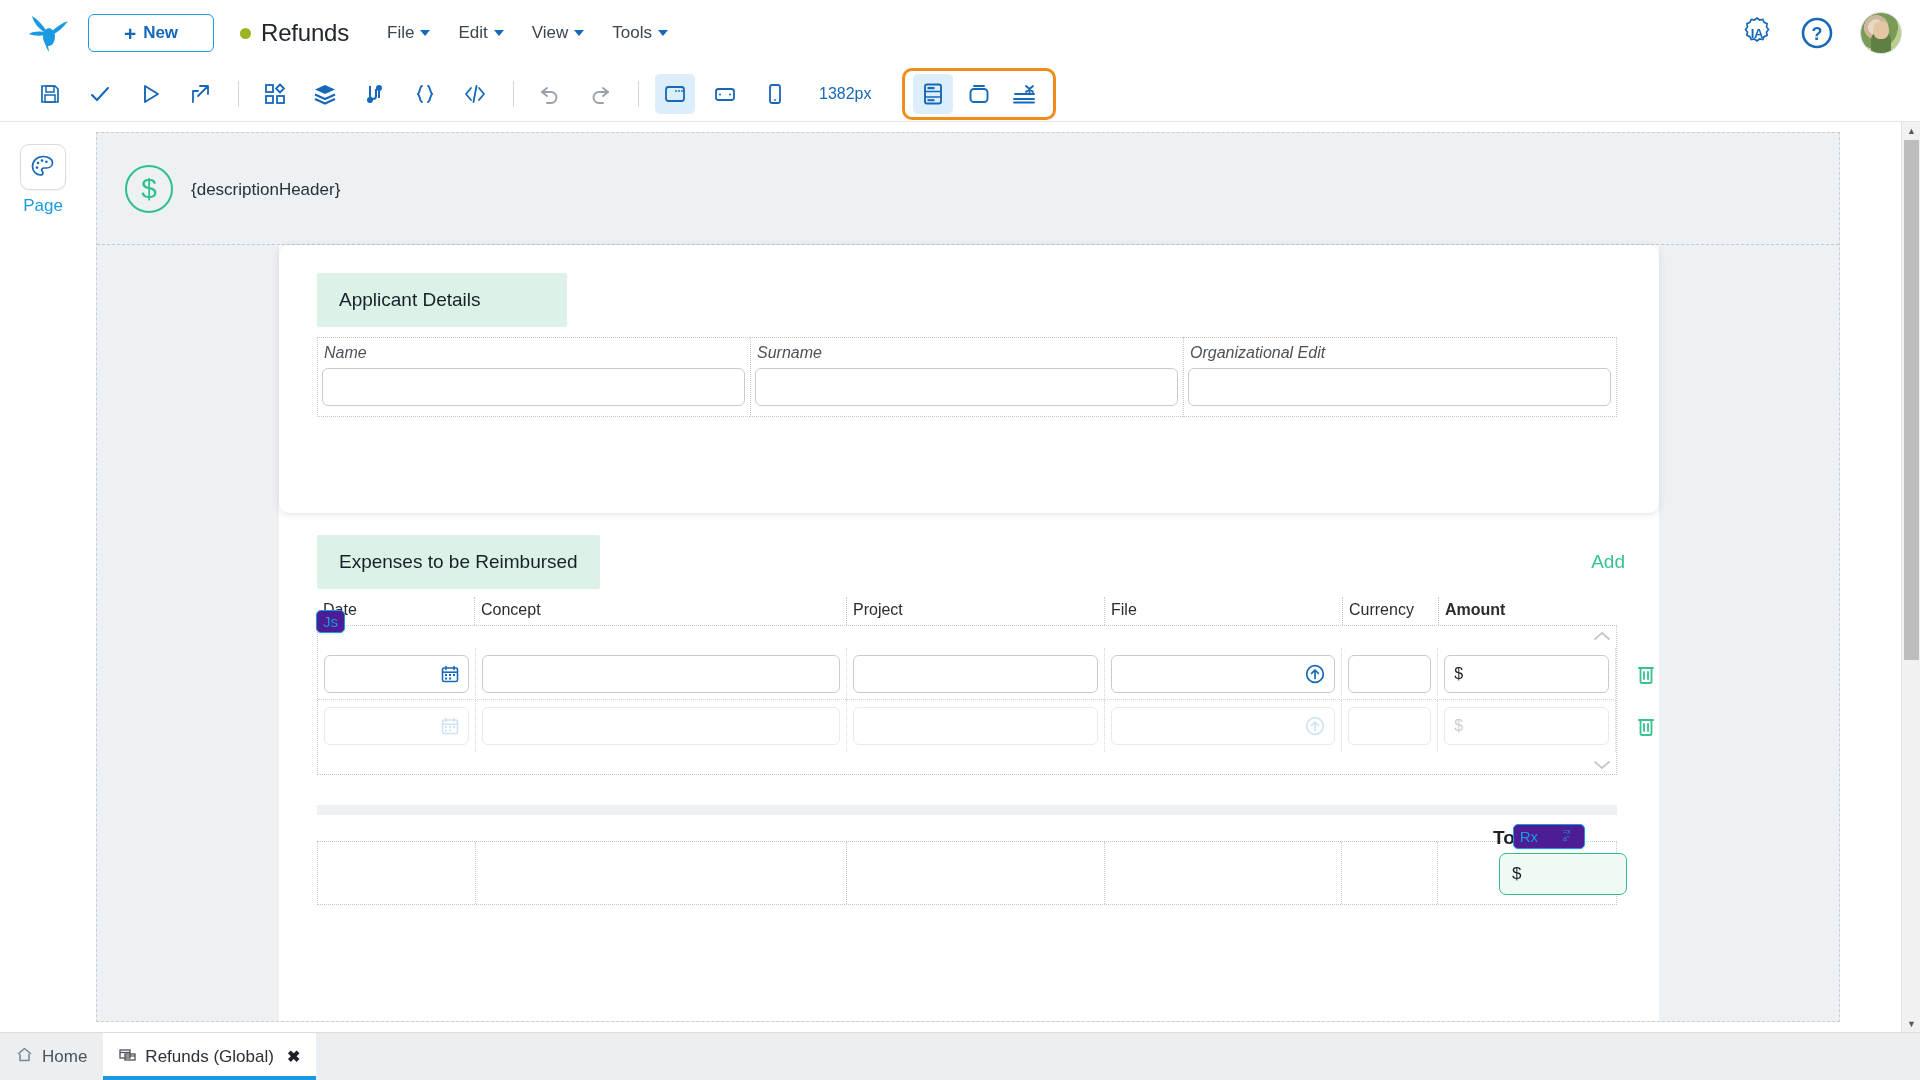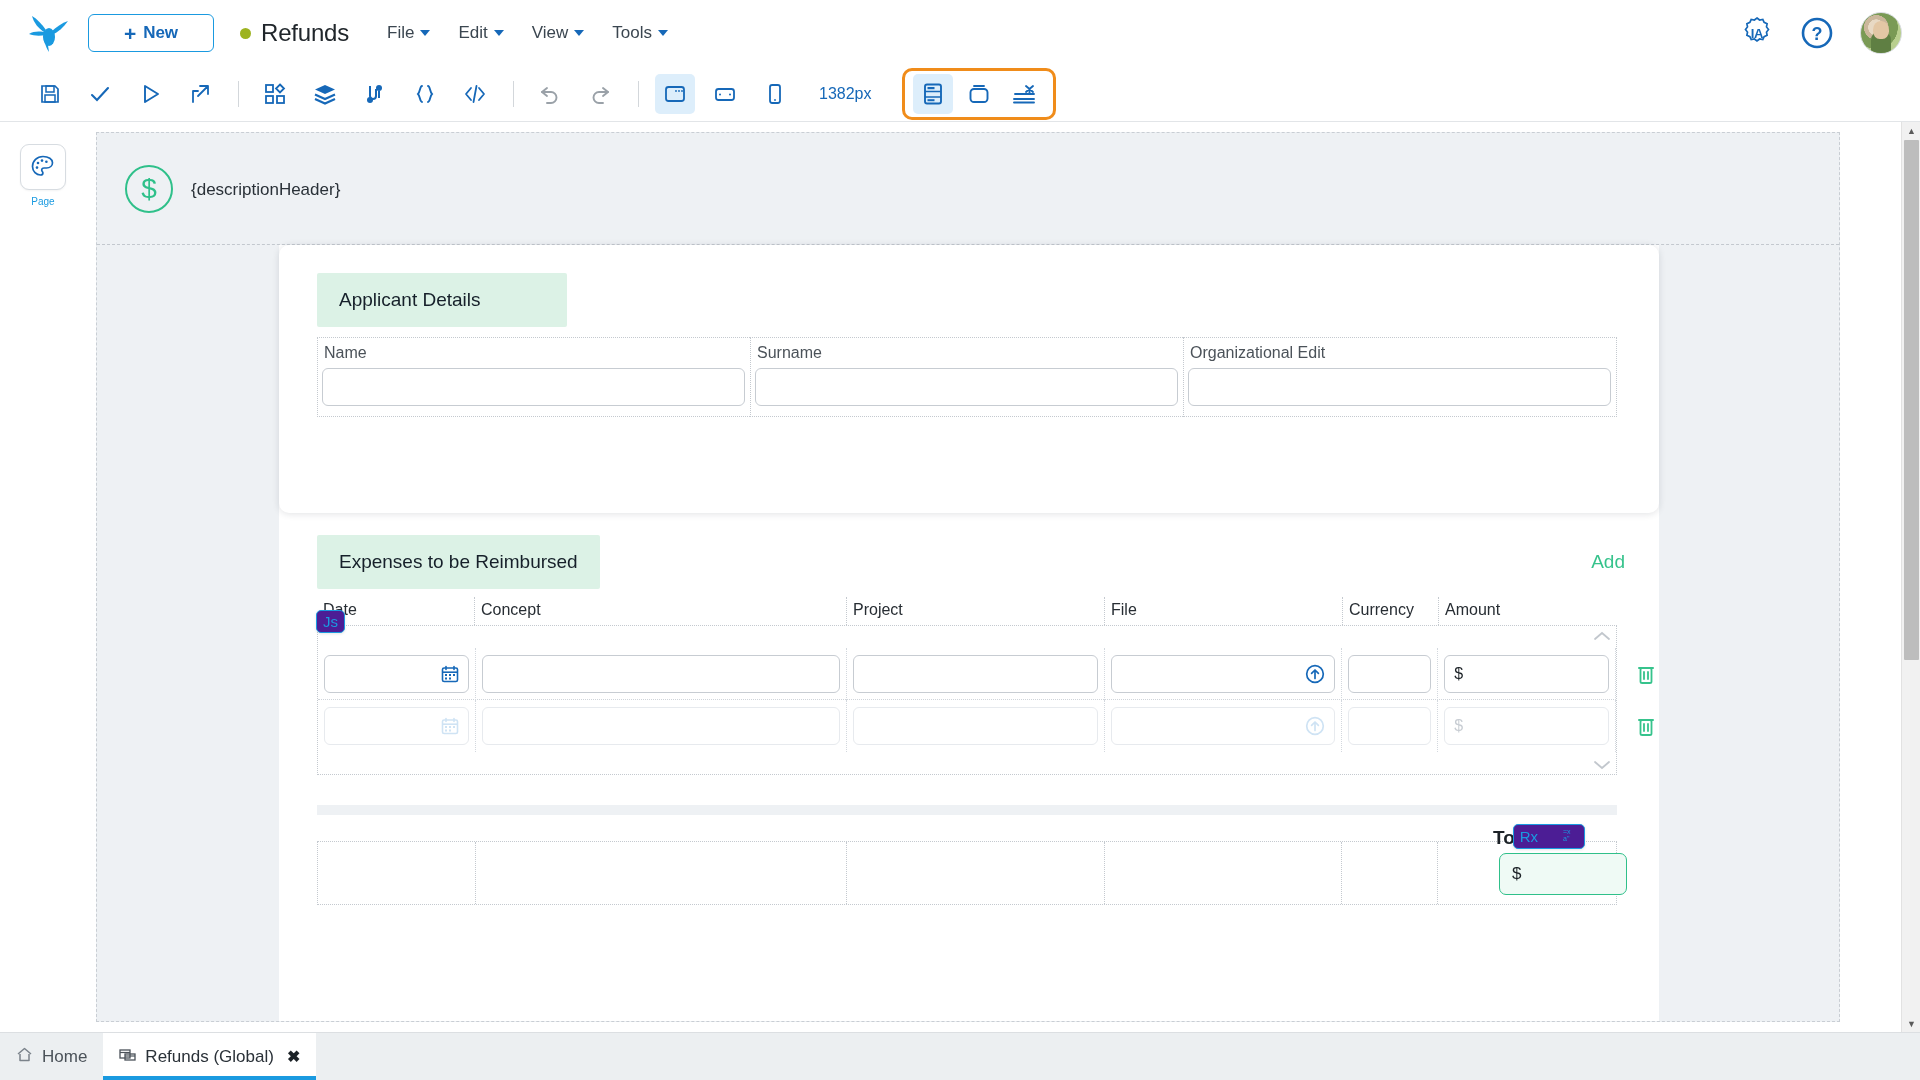--- a/index.html
+++ b/index.html
@@ -89,21 +89,21 @@
     background: #ffffff; padding-top: 22px;
     display: flex; flex-direction: column; align-items: center;
   }
   .rail-item { display:flex; flex-direction: column; align-items:center; cursor:pointer; }
   .rail-icon-box {
     width: 46px; height: 46px; border-radius: 9px;
     border: 1px solid #d7dce1; background: #fff;
     display:flex;align-items:center;justify-content:center;
     box-shadow: 0 1px 2px rgba(0,0,0,0.05);
   }
-  .rail-label { margin-top: 6px; font-size: 10px; color: #1a9ae0; }
+  .rail-label { margin-top: 6px; font-size: 17px; color: #1a9ae0; }
 
   
   .canvas-outer { flex: 1 1 auto; position: relative; overflow: hidden; background:#ffffff; }
   .canvas {
     position: absolute; left: 10px; top: 10px;
     width: 1744px; height: 890px;
     background: #eef1f4;
     border: 1px dashed #c9ced4;
   }
   .page-header-band {
@@ -134,41 +134,41 @@
   }
   .sec-title {
     display: inline-flex; align-items: center;
     background: #dcf2e6; color: #16202a;
     font-size: 19px; padding: 0 22px; height: 54px;
     border-radius: 2px;
   }
   .card .sec-title { position:absolute; left: 38px; top: 28px; min-width: 250px; }
 
   .field-row { position: absolute; left: 38px; top: 92px; width: 1300px; display: flex; }
-  .field { flex: 1 1 0; border: 1px dotted #c4c9cf; border-right: none; padding: 6px 0 10px 0; }
+  .field { flex: 1 1 0; border: 1px dotted #c4c9cf; border-right: none; padding: 6px 0 10px 0; font-style: italic; }
   .field:last-child { border-right: 1px dotted #c4c9cf; }
   .field-label { font-size: 16px; color: #4b5259; padding-left: 6px; }
   .input-box {
     height: 38px; margin-top: 6px; margin-left: 4px; margin-right: 5px;
     border: 1px solid #c7ccd2; border-radius: 6px; background: #fff;
   }
 
   
   .expenses { position: absolute; left: 0; top: 290px; width: 1380px; }
   .exp-head { position: relative; height: 56px; }
   .exp-head .sec-title { position: absolute; left: 38px; top: 0; min-width: 248px; }
   .add-link {
     position: absolute; right: 34px; top: 16px;
     font-size: 19px; color: #36c38c; cursor: pointer;
   }
 
   .grid-wrap { position: absolute; left: 38px; top: 62px; width: 1300px; }
   .grid-head { display: flex; border-bottom: 1px dotted #c4c9cf; }
   .gh { font-size: 16px; color: #272d33; padding: 4px 0 6px 6px; border-right: 1px dotted #c4c9cf; }
-  .gh:last-child { border-right: none; }
+  .gh:last-child { border-right: none; font-weight: bold; }
   .c-date { width: 158px; }
   .c-concept { width: 372px; }
   .c-project { width: 258px; }
   .c-file { width: 238px; }
   .c-curr { width: 96px; }
   .c-amount { width: 178px; }
 
   .grid-body { position: relative; border: 1px dotted #c4c9cf; border-top: none; padding-top: 22px; padding-bottom: 22px; }
   .grid-row { display: flex; align-items: center; height: 52px; border-bottom: 1px dotted #cfd4da; }
   .grid-row.ghost { border-bottom: none; }

